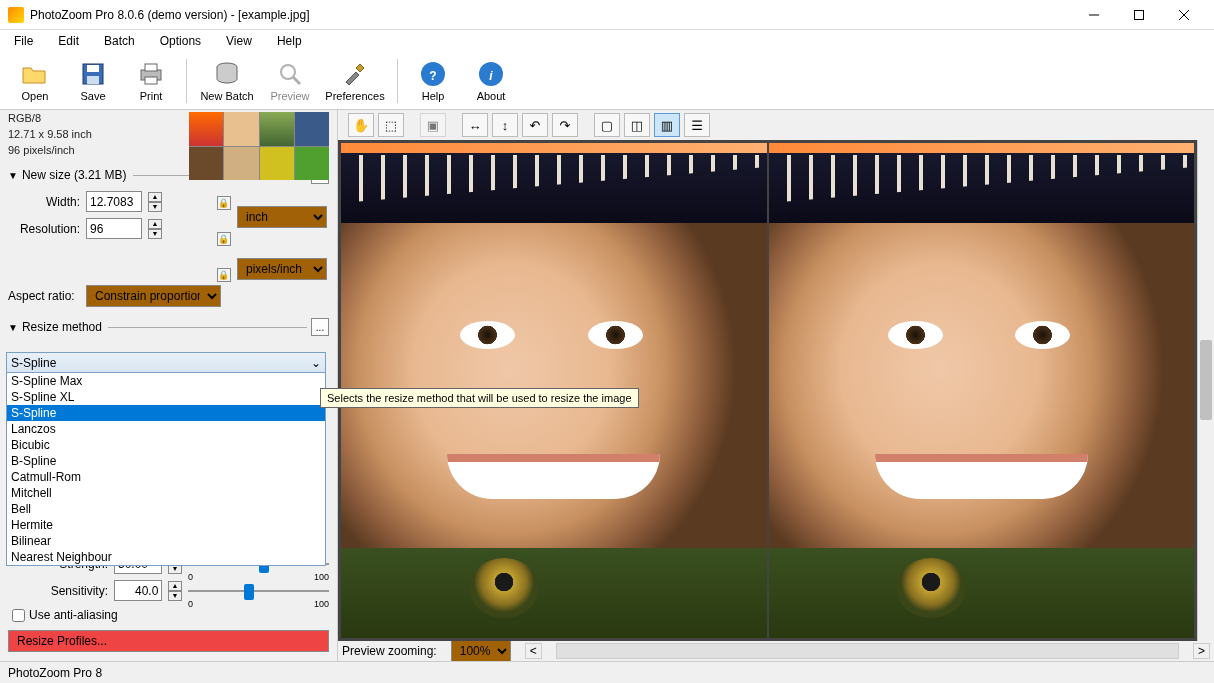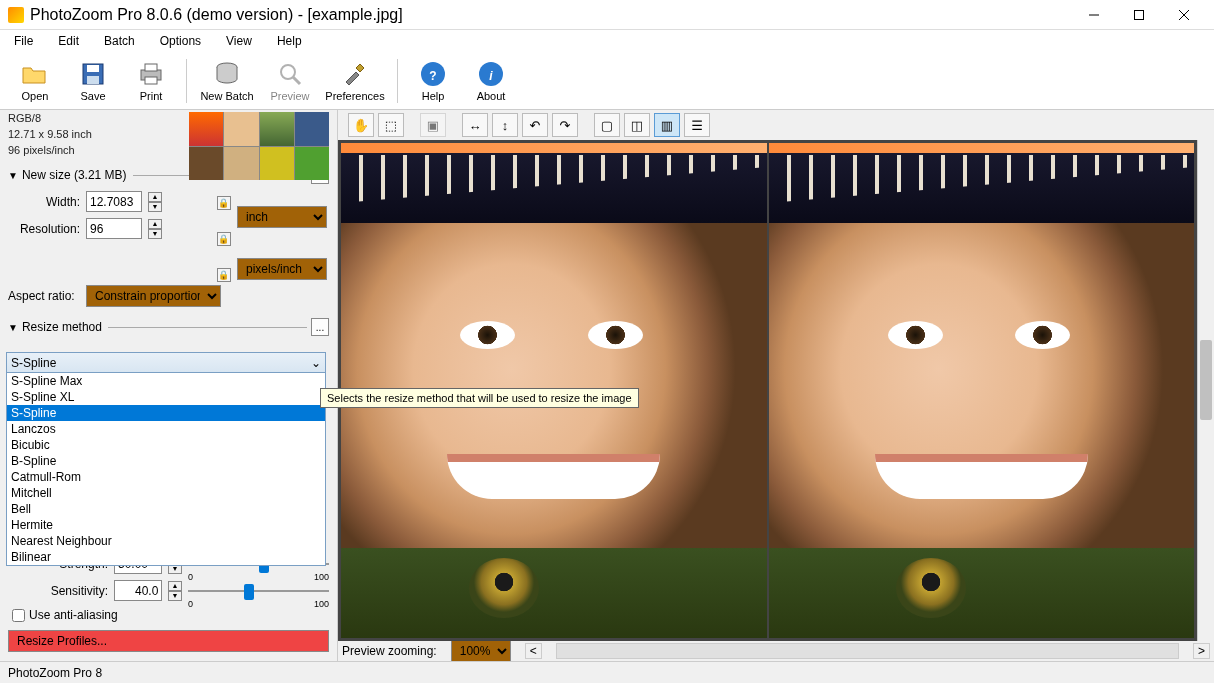--- a/index.html
+++ b/index.html
@@ -1,19 +1,19 @@
 <!DOCTYPE html>
 <html><head>
 <meta charset="utf-8">
 <style>
 * { box-sizing: border-box; margin: 0; padding: 0; font-family: "Segoe UI", Tahoma, sans-serif; font-size: 12px; }
 body { background: #fff; width: 1214px; height: 683px; overflow: hidden; display: flex; flex-direction: column; }
 .titlebar { height: 30px; background: #fff; display: flex; align-items: center; padding: 0 8px; border-bottom: 1px solid #ddd; }
 .titlebar .logo { width:16px; height:16px; margin-right:6px; background: linear-gradient(135deg,#ff8c00,#ffd700); border-radius:2px; }
-.titlebar .title { flex: 1; font-size: 16px; }
+.titlebar .title { flex: 1; font-size: 12px; }
 .winbtns { display: flex; gap: 0; }
 .winbtn { width: 45px; height: 28px; display:flex; align-items:center; justify-content:center; cursor:pointer; }
 .menubar { height: 22px; display: flex; align-items: center; padding: 0 6px; gap: 9px; }
 .menubar span { padding: 2px 8px; cursor: pointer; }
 .toolbar { height: 58px; display: flex; align-items: center; padding: 4px 8px; gap: 4px; border-bottom: 1px solid #ccc; }
 .tbtn { display: flex; flex-direction: column; align-items: center; justify-content: center; width: 54px; height: 50px; cursor: pointer; }
 .tbtn .ic { width: 28px; height: 28px; display:flex; align-items:center; justify-content:center; }
 .tbtn .lbl { font-size: 11px; margin-top:2px; }
 .tsep { width: 1px; height: 44px; background: #ccc; margin: 0 4px; }
 .content { flex: 1; display: flex; overflow: hidden; }
@@ -267,22 +267,22 @@
           <div class="opt">S-Spline Max</div>
           <div class="opt">S-Spline XL</div>
           <div class="opt selected">S-Spline</div>
           <div class="opt">Lanczos</div>
           <div class="opt">Bicubic</div>
           <div class="opt">B-Spline</div>
           <div class="opt">Catmull-Rom</div>
           <div class="opt">Mitchell</div>
           <div class="opt">Bell</div>
           <div class="opt">Hermite</div>
+          <div class="opt">Bilinear</div>
           <div class="opt">Nearest Neighbour</div>
-          <div class="opt">Bilinear</div>
         </div>
     </div>
     <div class="tooltip">Selects the resize method that will be used to resize the image</div>
 
     <div style="height:210px"></div>
 
     <div class="slider-row">
       <label>Strength:</label>
       <input class="numinput" style="width: 48px;" value="50.00">
       <div class="spinner">

